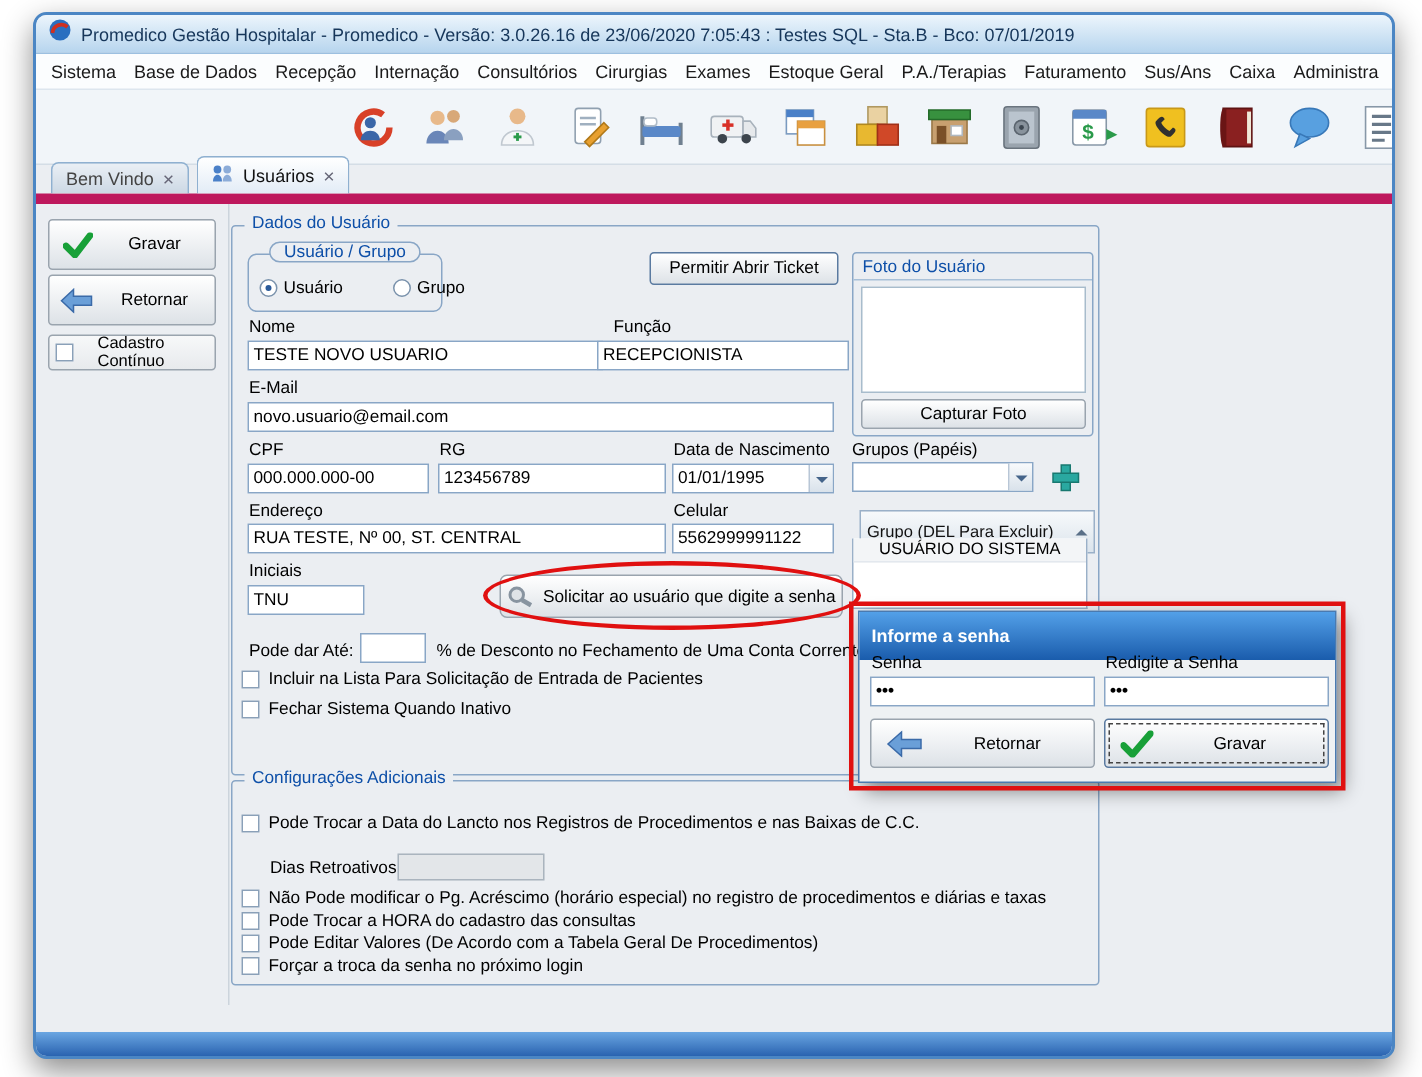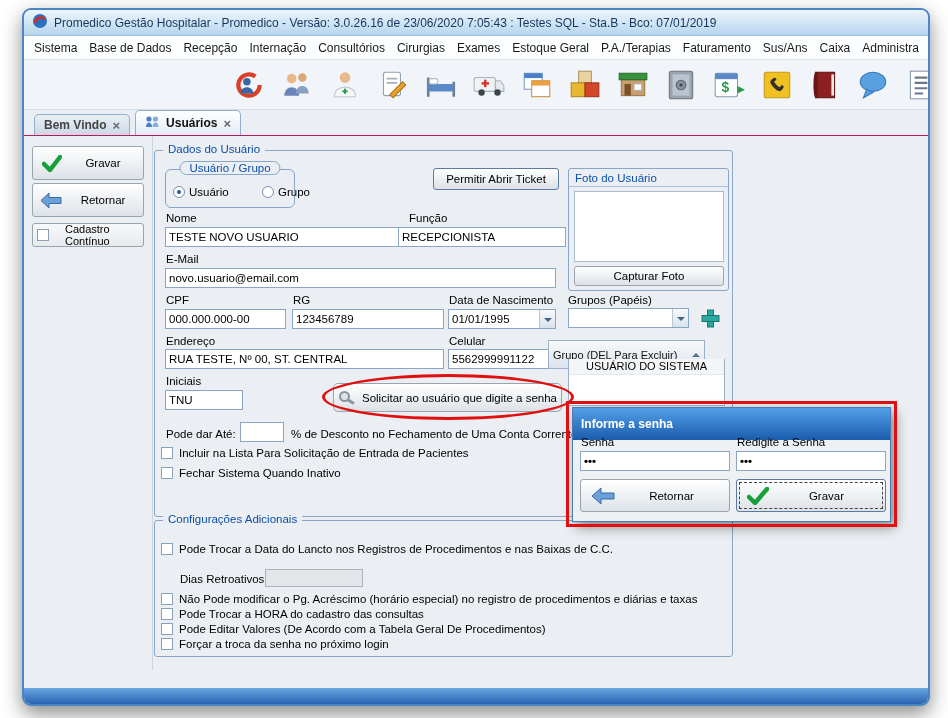--- a/index.html
+++ b/index.html
@@ -16,21 +16,21 @@
 .title-text { font-size:12px; color:#16365a; white-space:nowrap; overflow:hidden; }
 .menubar { position:absolute; left:0; top:26px; right:0; height:24px; background:#fbfdfe;
   border-bottom:1px solid #dde6ee; display:flex; align-items:center; padding:0 4px;
   white-space:nowrap; overflow:hidden; }
 .menu-item { font-size:12px; color:#1a1a1a; padding:3px 6px; cursor:default; }
 .toolbar { position:absolute; left:0; top:50px; right:0; height:50px; background:#f1f5f9;
   border-bottom:1px solid #d4dde6; display:flex; align-items:center; gap:14px;
   padding-left:208px; overflow:hidden; }
 .ticon { width:34px; height:34px; flex:0 0 auto; }
 .tabbar { position:absolute; left:0; top:100px; right:0; height:26px;
-  border-bottom:1px solid #be185d; padding-left:10px; display:flex; align-items:flex-end; gap:5px;font-weight:bold; }
+  border-bottom:7px solid #be185d; padding-left:10px; display:flex; align-items:flex-end; gap:5px; }
 .tab { height:21px; border:1px solid #8fb0d0; border-bottom:none; border-radius:5px 5px 0 0;
   display:flex; align-items:center; gap:6px; padding:0 9px; font-size:12px; color:#444;
   background:linear-gradient(#eaeff5,#ccd8e4); }
 .tab.active { height:25px; background:linear-gradient(#ffffff,#e2ecf6); color:#111; }
 .tab-close { color:#667; font-size:13px; line-height:1; }
 .tab-close::after { content:"×"; }
 .content { position:absolute; left:0; top:126px; right:0; bottom:16px; background:#ebeef2; overflow:hidden; }
 .bottombar { position:absolute; left:0; bottom:0; right:0; height:16px;
   background:linear-gradient(#6aa6e2,#2a63b0); }
 
@@ -309,21 +309,21 @@
               <rect x="6.5" y="1" width="6" height="17" fill="#2aa8a0" stroke="#187870"></rect>
               <rect x="1" y="6.5" width="17" height="6" fill="#2aa8a0" stroke="#187870"></rect>
             </svg>
         </div>
 
         <span class="lbl" style="left:11px;top:184px;">Endereço</span>
         <input class="input" style="left: 10px; top: 198px; width: 279px;" value="RUA TESTE, Nº 00, ST. CENTRAL">
         <span class="lbl" style="left:294px;top:184px;">Celular</span>
         <input class="input" style="left: 293px; top: 198px; width: 108px;" value="5562999991122">
 
-        <div class="grid-head" style="left:393px;top:189px;width:157px;height:29px;">
+        <div class="grid-head" style="left:418px;top:189px;width:157px;height:29px;">
           <span>Grupo (DEL Para Excluir)</span>
           <span class="sort-up"></span>
         </div>
         <div class="grid-list" style="left:413px;top:208px;width:157px;height:47px;">
           <div class="grid-item">USUÁRIO DO SISTEMA</div>
         </div>
 
         <span class="lbl" style="left:11px;top:224px;">Iniciais</span>
         <input class="input" style="left: 10px; top: 239px; width: 78px;" value="TNU">
         <div class="btn" style="left:178px;top:232px;width:229px;height:29px;border-radius:5px;gap:6px;">

